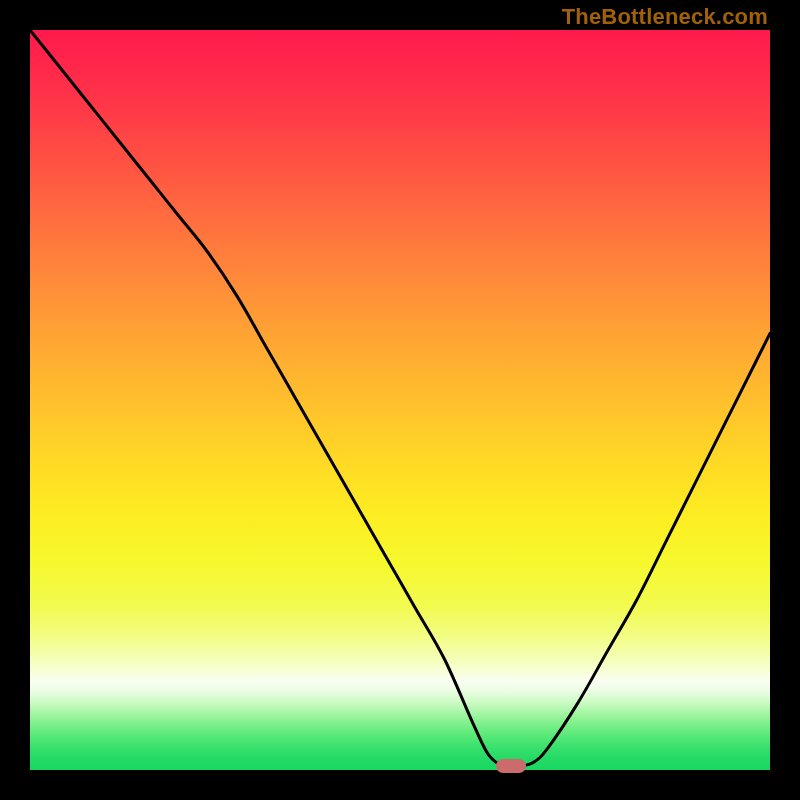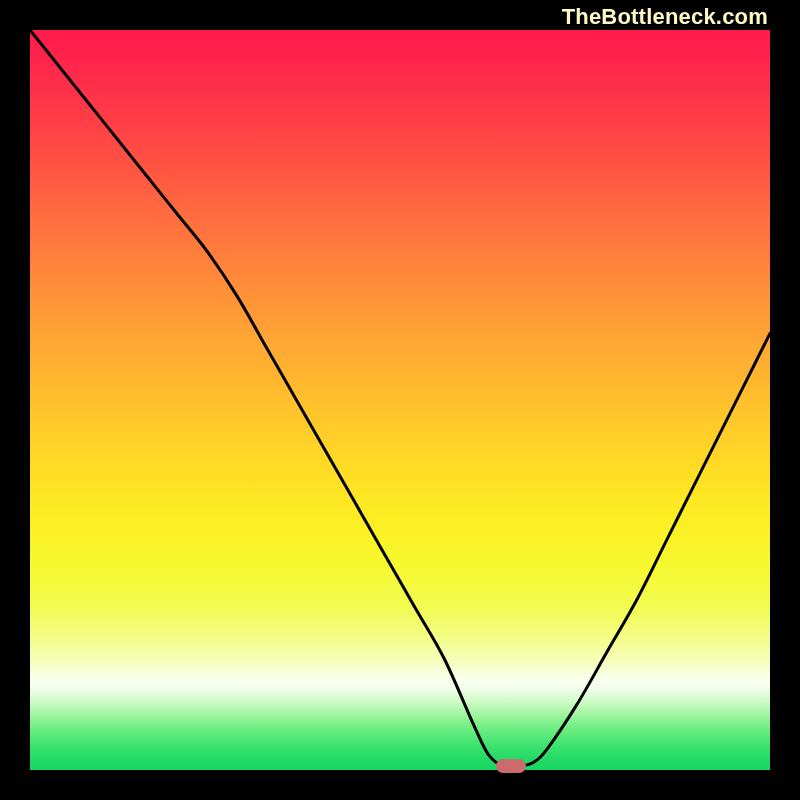--- a/index.html
+++ b/index.html
@@ -50,21 +50,21 @@
       #18d662 100%
     );
   }
   .watermark {
     position: absolute;
     top: 4px;
     right: 32px;
     font-family: Arial, Helvetica, sans-serif;
     font-size: 22px;
     font-weight: 600;
-    color: #fef9c3;
+    color: #a16207;
     letter-spacing: 0.2px;
   }
   .curve-svg {
     position: absolute;
     left: 0;
     top: 0;
     width: 740px;
     height: 740px;
   }
   .marker {

